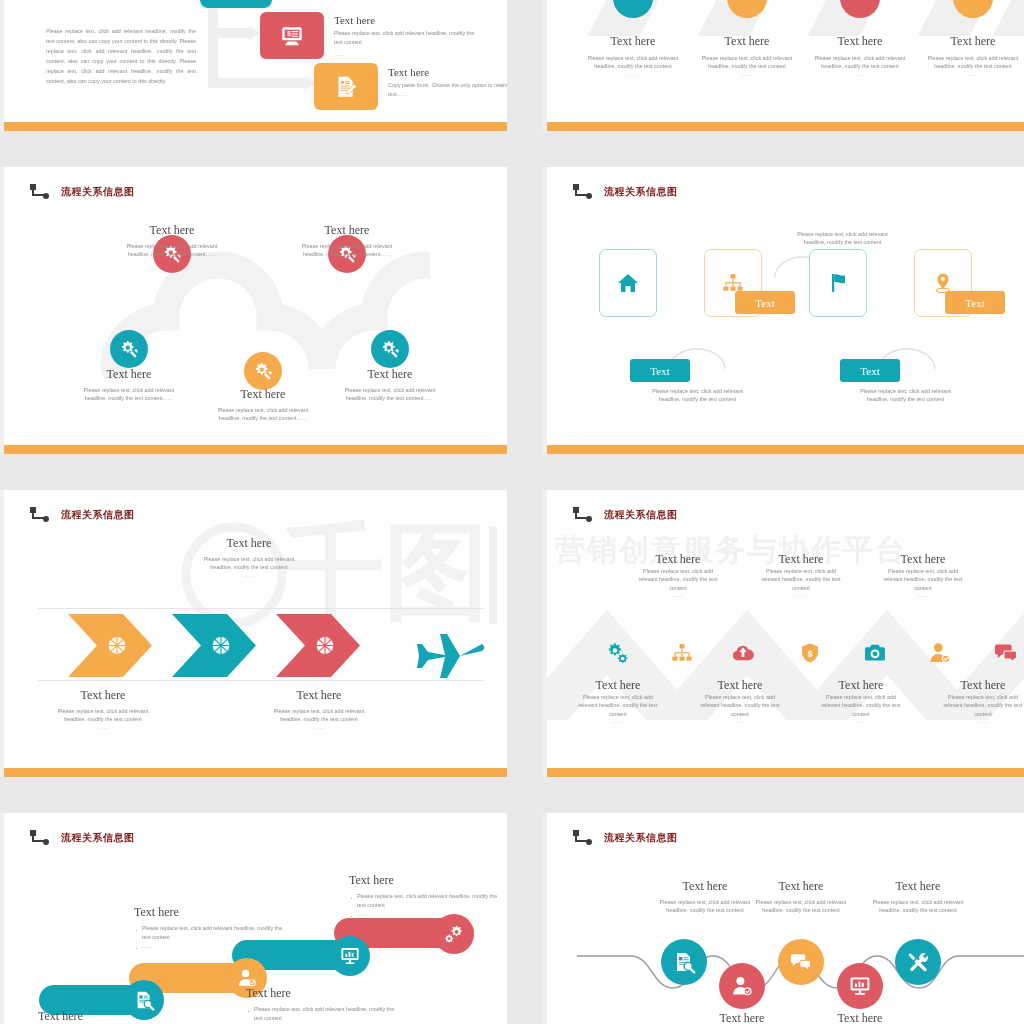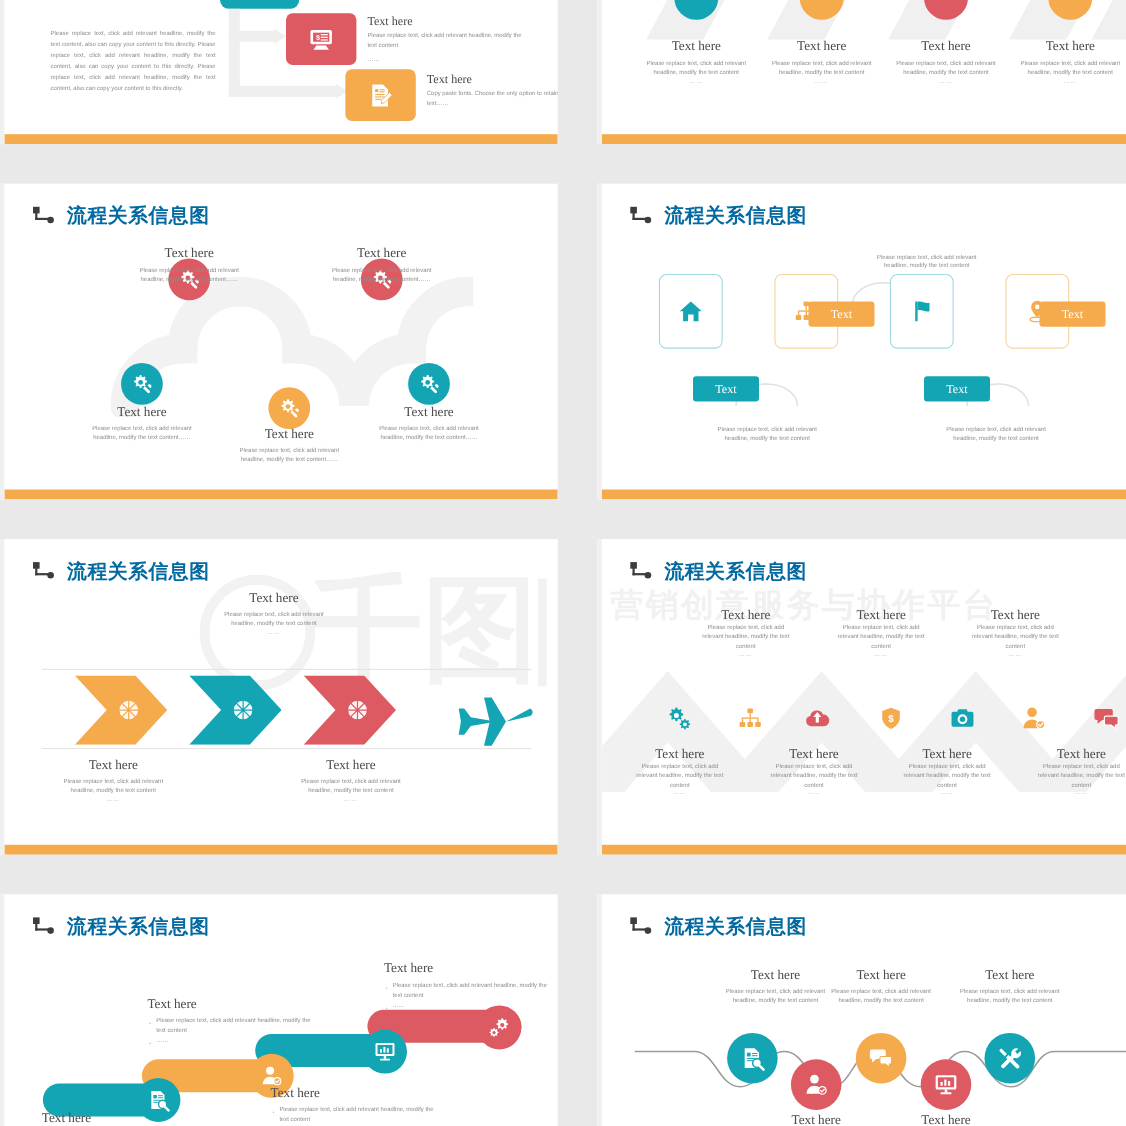--- a/index.html
+++ b/index.html
@@ -31,21 +31,21 @@
   }
   .slide-body { position: absolute; inset: 0 0 9px 0; overflow: hidden; }
 
   
   .title-row { position: absolute; left: 26px; top: 17px; display: flex; align-items: center; gap: 9px; }
   .title-ico { width: 22px; height: 16px; position: relative; }
   .title-ico .sq { position: absolute; left: 0; top: 0; width: 6px; height: 6px; background: #3d3d3d; }
   .title-ico .v  { position: absolute; left: 2px; top: 5px; width: 2px; height: 7px; background: #3d3d3d; }
   .title-ico .h  { position: absolute; left: 2px; top: 10px; width: 13px; height: 2px; background: #3d3d3d; }
   .title-ico .dot{ position: absolute; left: 13px; top: 9px; width: 6px; height: 6px; border-radius: 50%; background: #3d3d3d; }
-  .title-text { font-size: 18px; font-weight: bold; color: #0369a1; letter-spacing: 0.5px; }
+  .title-text { font-size: 10px; font-weight: bold; color: #7f1d1d; letter-spacing: 0.5px; }
 
   
   .th  { font-family: "Liberation Serif", serif; font-size: 12px; color: #4a4a4a; text-align: center; white-space: nowrap;}
   .tb  { font-size: 5.4px; color: #8d8d8d; text-align: center; line-height: 1.55; }
   .dots{ font-size: 5.4px; color: #b5b5b5; text-align: center; letter-spacing:1px;}
 
   
   .s1 .para {
     position: absolute; left: 42px; top: 26px; width: 150px;
     font-size: 5.4px; color: #8d8d8d; line-height: 1.85; text-align: justify;
@@ -88,21 +88,21 @@
   .s3 .node { position: absolute; border-radius: 50%; display:flex; align-items:center; justify-content:center; }
   .s3 .lbl  { position: absolute; width: 132px; }
   .s3 .lbl .th { margin-bottom: 4px; }
 
   
   .s4 .box { position: absolute; top: 82px; width: 58px; height: 68px; border-radius: 7px; background: #fff; display:flex; align-items:center; justify-content:center; }
   .s4 .box.teal { border: 1.4px solid #9ed8e0; }
   .s4 .box.orng { border: 1.4px solid #f7d3a0; }
   .s4 .tab { position: absolute; width: 60px; height: 23px; border-radius: 3px;
              display:flex; align-items:center; justify-content:center;
-             font-family:"Liberation Serif", serif; font-size: 11px; color:#fff; }
+             font-family:"Liberation Serif", serif; font-size: 11px; color:#fff;margin-top:17px; }
   .s4 .tab.teal { background:#14a5b5; }
   .s4 .tab.orng { background:#f5aa4c; }
   .s4 .cap { position: absolute; width: 185px; }
   .s4 svg.conn { position:absolute; left:0; top:0; pointer-events:none; }
 
   
   .s5 .hline { position:absolute; left: 34px; width: 445px; height:1px; background:#e4e4e4;}
   .s5 .chev  { position:absolute; top:124px; width:84px; height:63px; }
   .s5 .plane { position:absolute; left:398px; top:120px; }
   .s5 .blk   { position:absolute; width:170px; }

